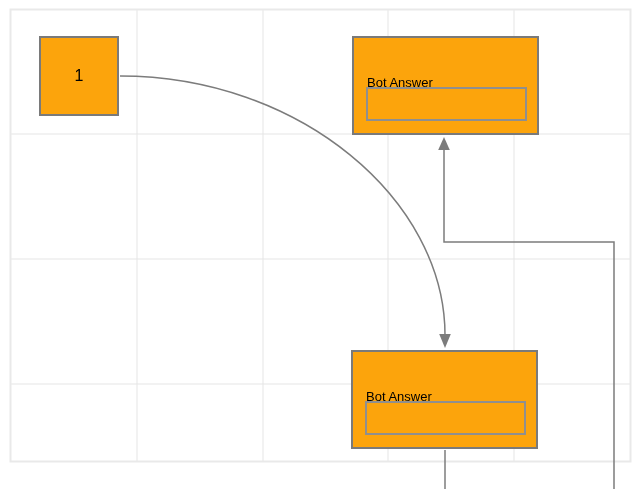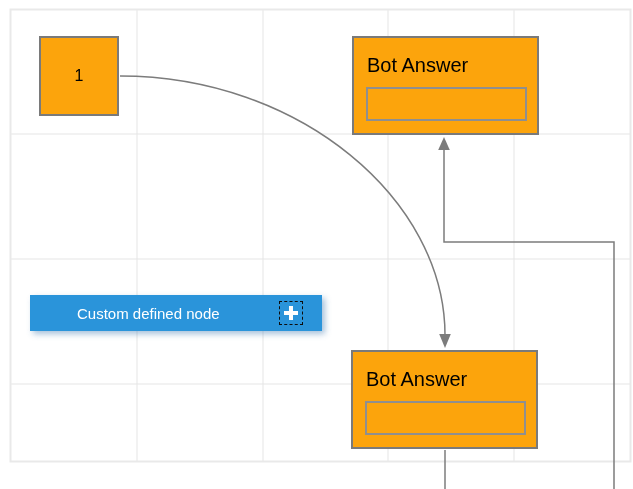--- a/index.html
+++ b/index.html
@@ -31,22 +31,22 @@
     font-size:16px;color:var(--text-dark);
   }
   .bot-node{
     width:187px;height:99px;
     background:var(--orange);
     border:2px solid var(--node-stroke);
   }
   .bot-node.top{left:352px;top:36px;}
   .bot-node.bottom{left:351px;top:350px;}
   .bot-title{
-    position:absolute;left:13px;top:16px;
-    font-size:20px;color:var(--text-dark);
+    position:absolute;left:13px;top:37px;
+    font-size:13px;color:var(--text-dark);
     white-space:nowrap;
   }
   .bot-input{
     position:absolute;left:12px;top:49px;
     width:161px;height:34px;
     border:2px solid var(--inner-stroke);
     box-sizing:border-box;
     background:transparent;
   }
   .custom-node{
@@ -110,18 +110,14 @@
   <div class="node bot-node top">
     <span class="bot-title">Bot Answer</span>
     <div class="bot-input"></div>
   </div>
 
   <div class="node bot-node bottom">
     <span class="bot-title">Bot Answer</span>
     <div class="bot-input"></div>
   </div>
 
-  <div class="node custom-node">
-    <span>Custom defined node</span>
-    <span class="plus-box"></span>
-  </div>
 
 </div>
 
 </body></html>

